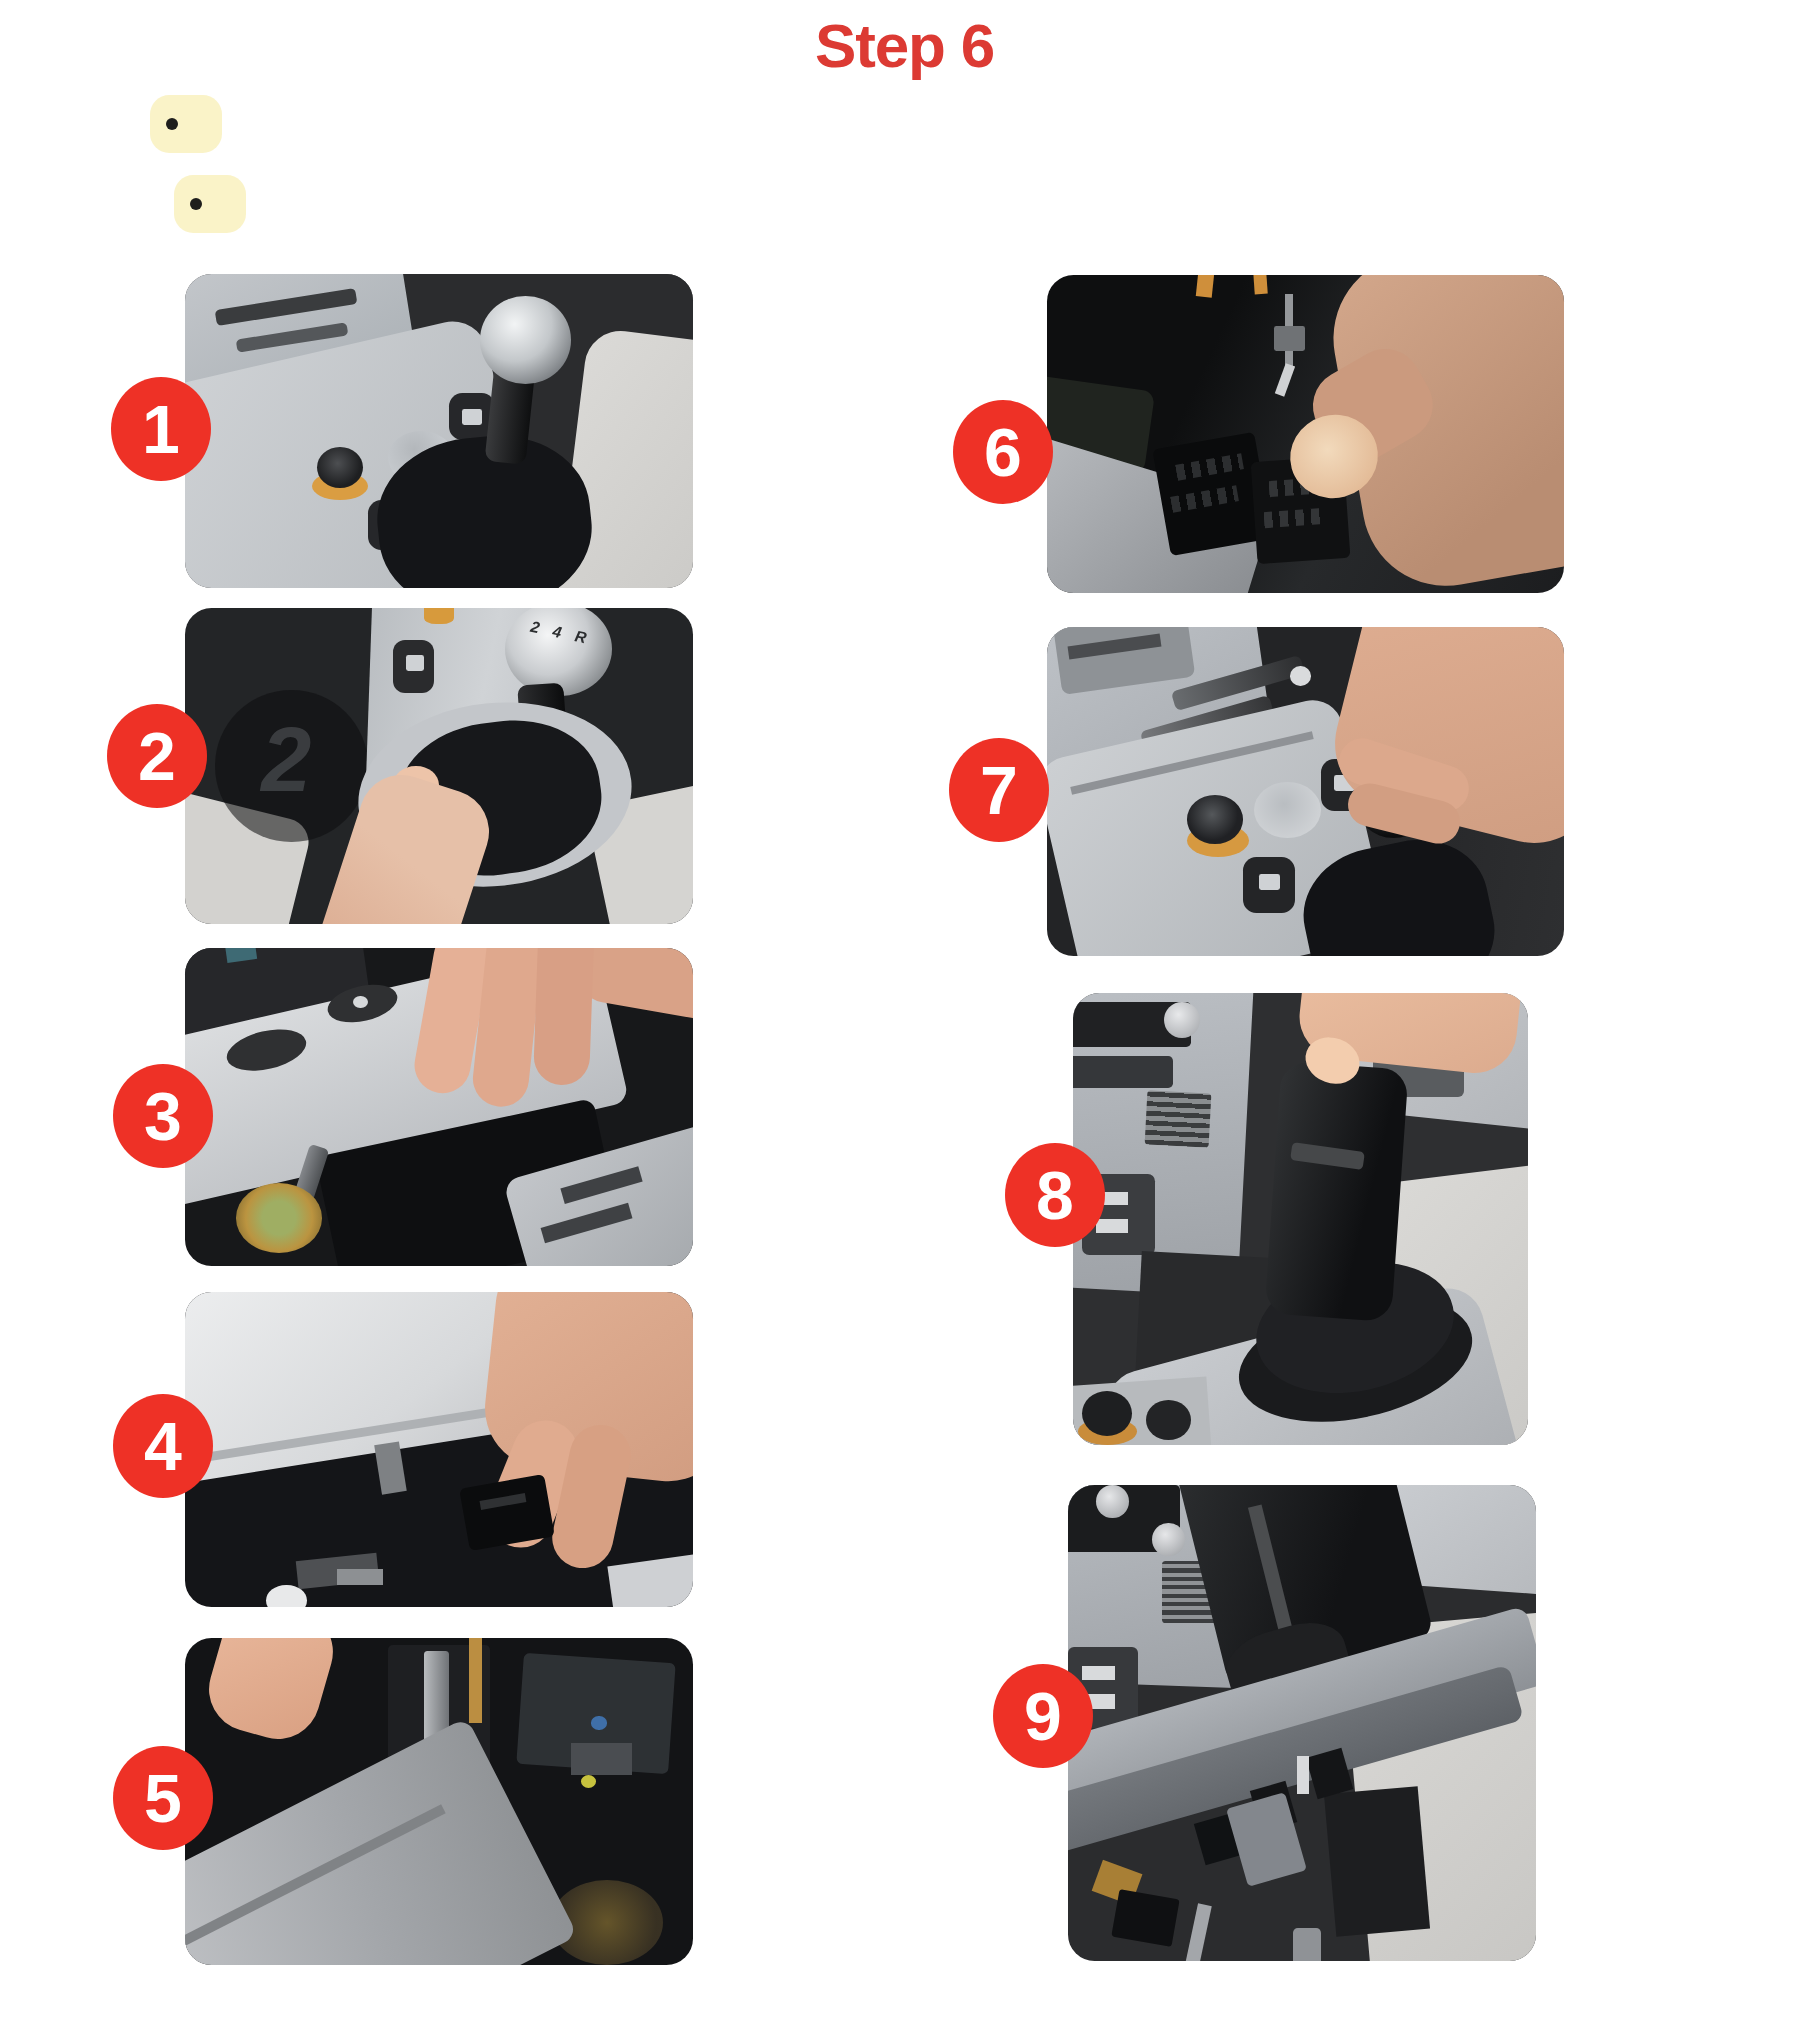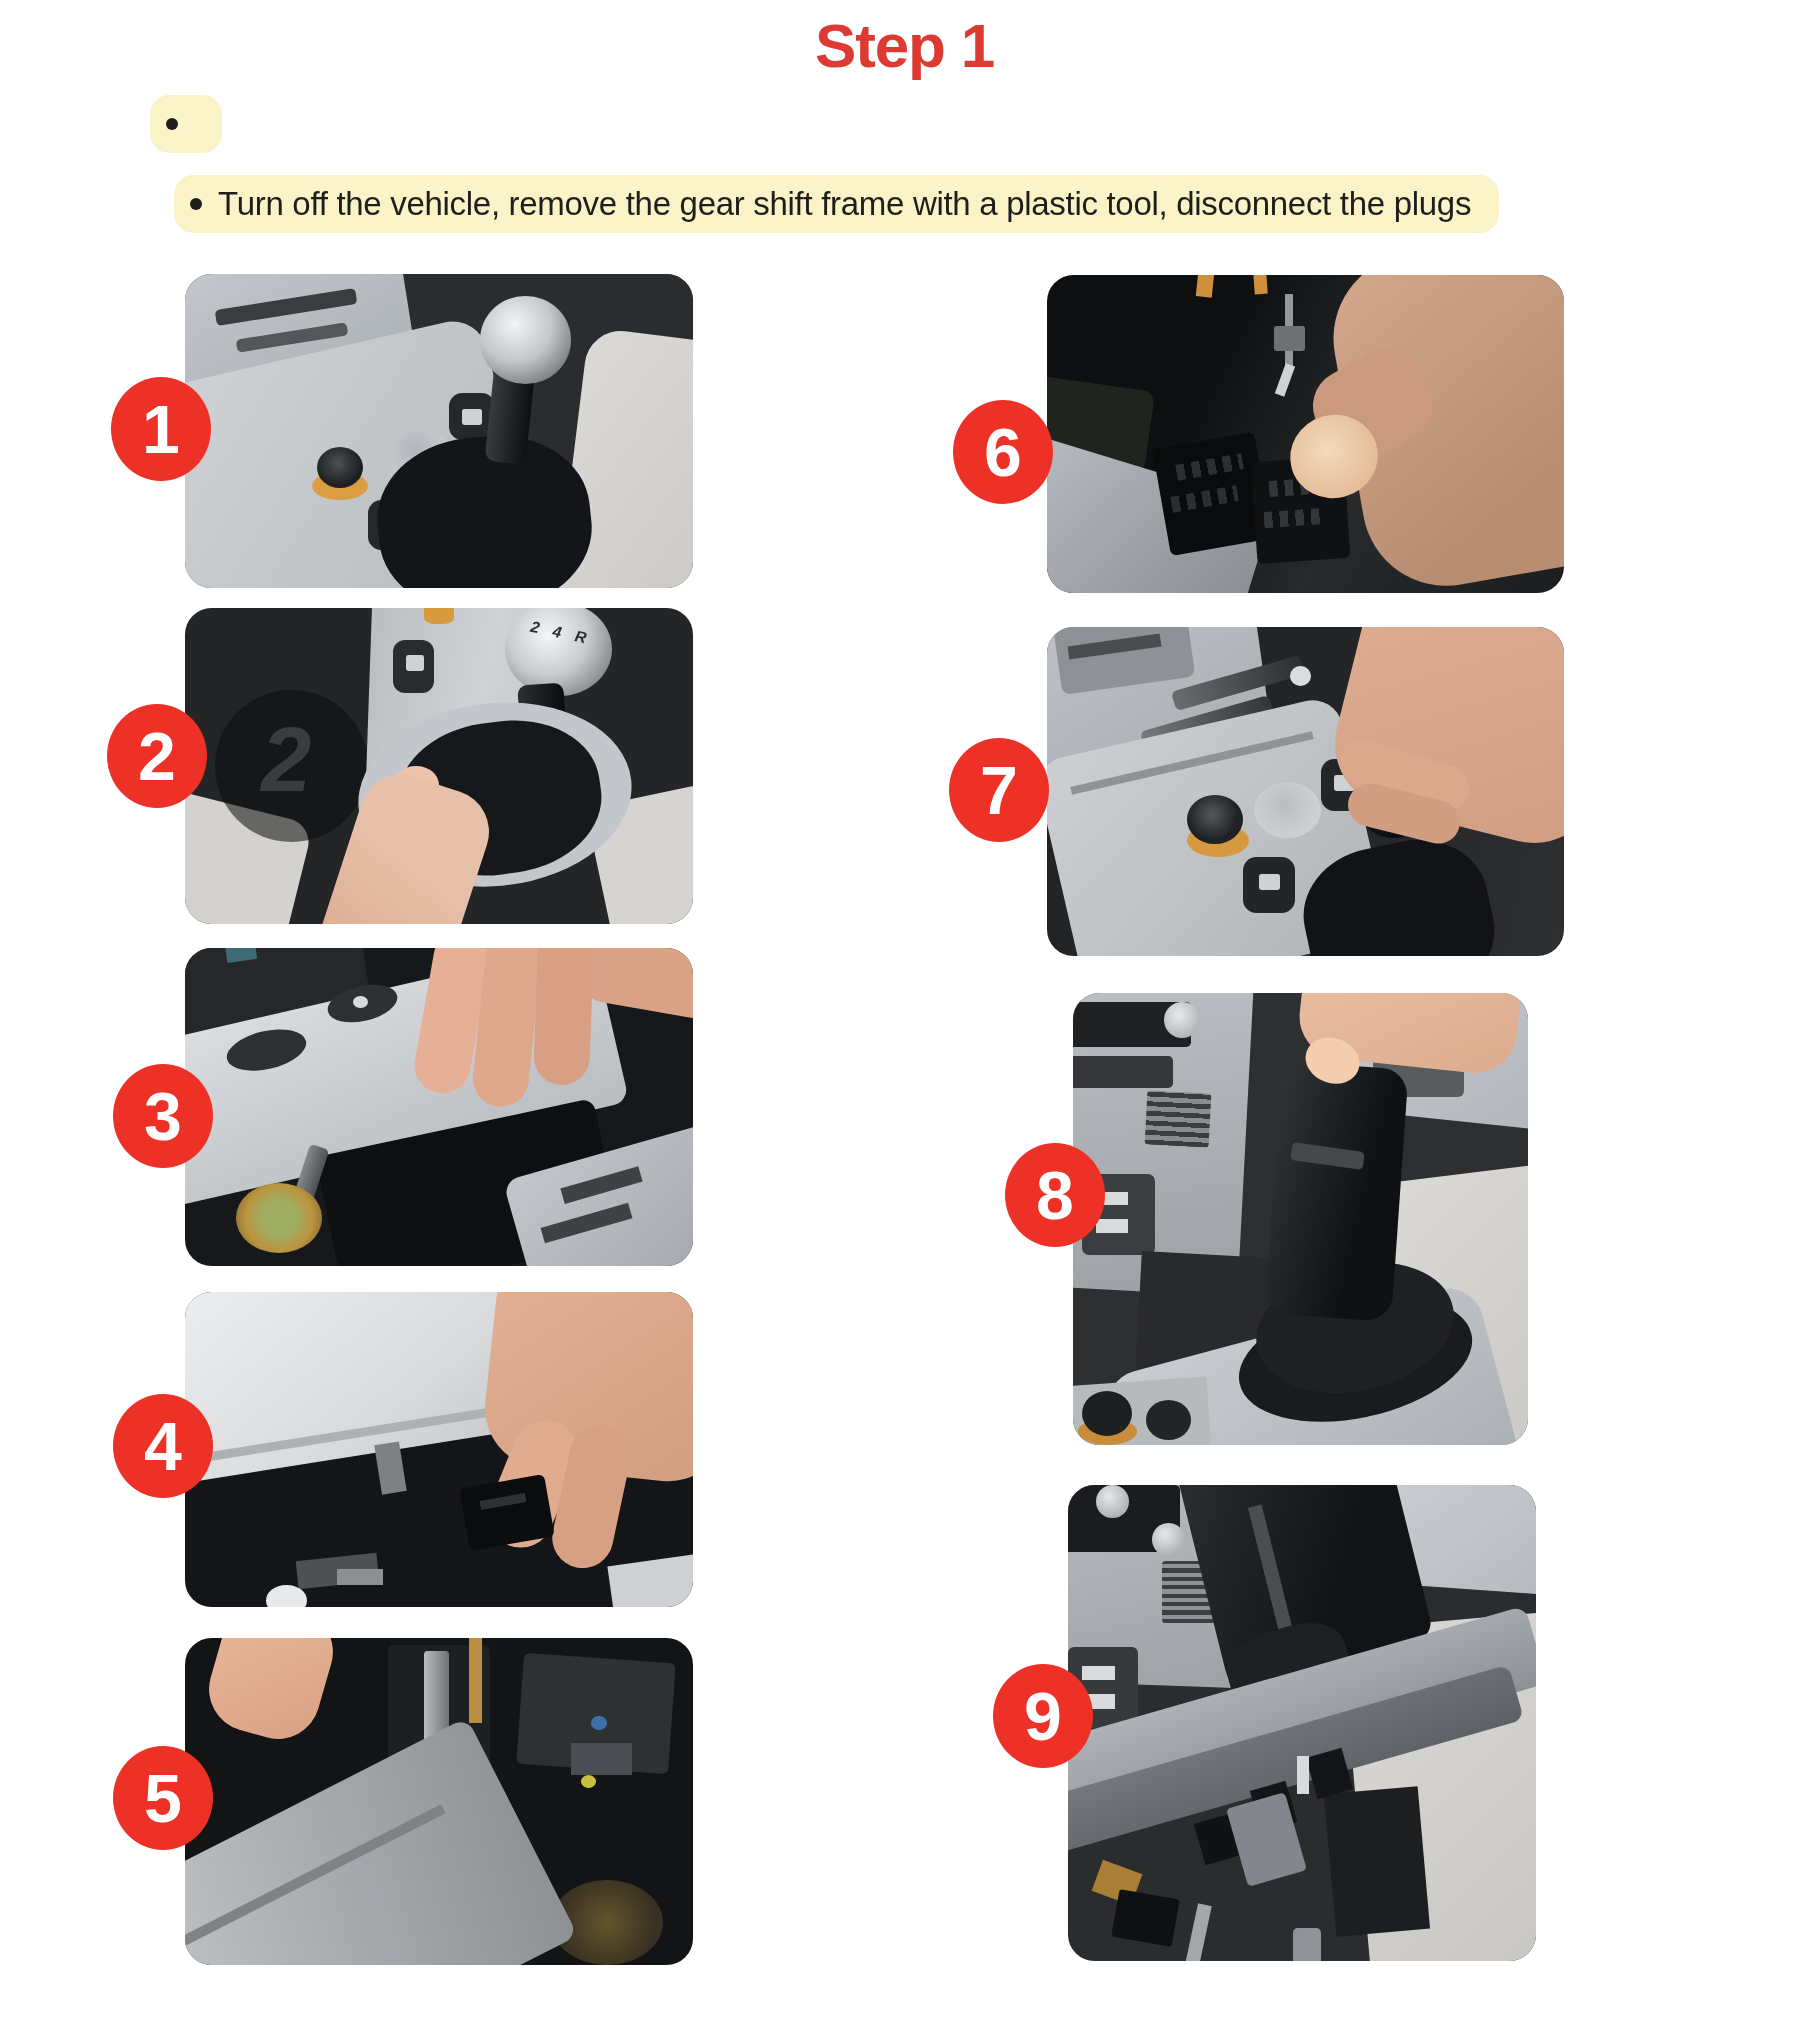--- a/index.html
+++ b/index.html
@@ -17,28 +17,27 @@
          color:#ffffff;display:flex;align-items:center;justify-content:center;
          font-weight:bold;font-size:68px;line-height:1;z-index:5;}
   .ktext{font-size:15.7px;color:#2c2e30;font-weight:bold;letter-spacing:4.8px;transform:rotate(12deg);}
   .wmark{font-size:90px;font-weight:bold;color:#474a4d;opacity:.75;}
 </style>
 </head>
 <body>
 
 <div id="canvas">
 
-  <div class="title">Step 1</div>
+  <div class="title">Step 6</div>
 
   <div class="pill" style="left:150px;top:95px;">
     <span class="dot"></span>
   </div>
   <div class="pill" style="left:174px;top:175px;">
     <span class="dot"></span>
-    <span>Turn off the vehicle, remove the gear shift frame with a plastic tool, disconnect the plugs</span>
   </div>
 
   <div class="ph" style="left:185px;top:274px;width:508px;height:314px;background:#3a3b3d;">
     <i style="left:38%;top:-8%;width:70%;height:70%;background:#2b2c2e;transform:rotate(8deg);"></i>
     <i style="left:-6%;top:-10%;width:50%;height:50%;background:linear-gradient(160deg,#c6c9cd,#aab0b5);transform:rotate(-9deg);border-radius:12px;"></i>
     <i style="left:6%;top:8%;width:28%;height:5%;background:#3a3c3e;border-radius:4.8px;transform:rotate(-9deg);"></i>
     <i style="left:10%;top:18%;width:22%;height:4%;background:#54575a;border-radius:4.8px;transform:rotate(-9deg);"></i>
     <i style="left:76%;top:20%;width:36%;height:92%;background:linear-gradient(120deg,#dbdad7,#c8c7c4);transform:rotate(7deg);border-radius:36px;"></i>
     <i style="left:-14%;top:26%;width:80%;height:100%;background:linear-gradient(135deg,#d2d5d8,#b4b8bc);transform:rotate(-13deg);border-radius:36px;"></i>
     <i style="left:40%;top:50%;width:13%;height:17%;background:radial-gradient(circle at 40% 35%,#b3b7bb,#c8ccd0 70%);border-radius:50%;"></i>

